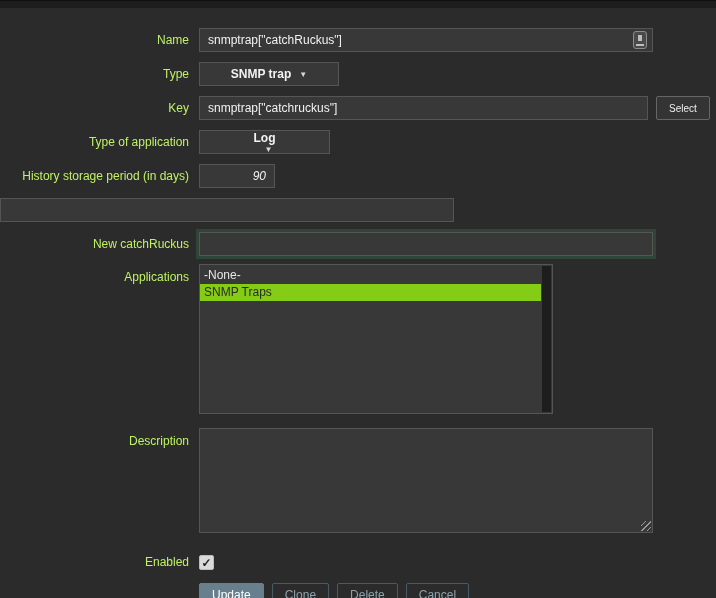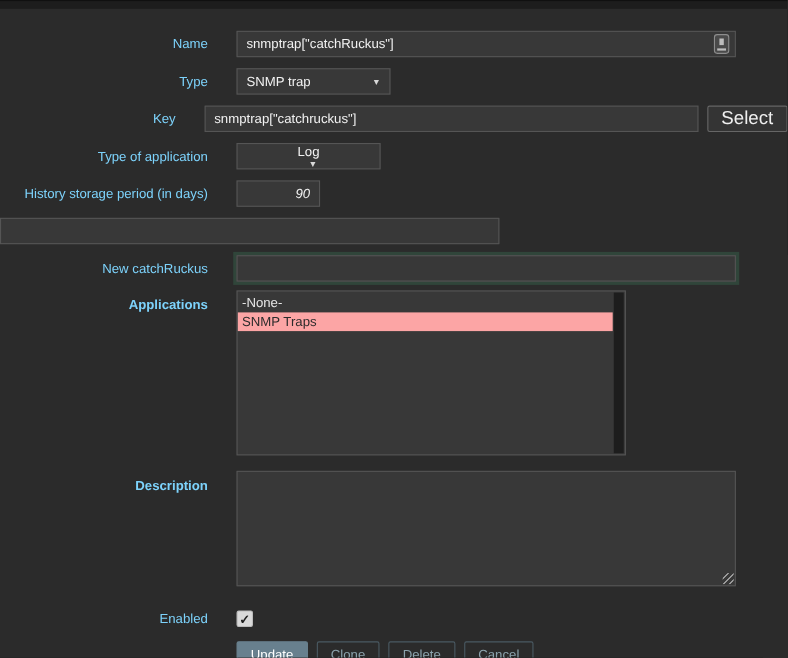--- a/index.html
+++ b/index.html
@@ -15,27 +15,27 @@
   }
   .top-strip {
     height:8px; width:100%;
     background:#1d1d1d;
     border-top:1px solid #101010;
   }
   .form { padding-top:10px; }
   .row { display:flex; align-items:center; margin-top:10px; }
   .row.align-top { align-items:flex-start; }
   .label {
-    width:189px; margin-right:26px;
+    width:189px; margin-right:10px;
     text-align:right;
-    color:#7dd3fc;
+    color:#bef264;
     line-height:24px;
     white-space:nowrap;
   }
-  .row.align-top .label { line-height:16px; padding-top:5px;font-weight:bold; }
+  .row.align-top .label { line-height:16px; padding-top:5px; }
 
   .field-wrap { position:relative; display:flex; align-items:center; }
 
   input.text, .fake-select, textarea.desc, .listbox {
     background:#383838;
     border:1px solid #555555;
     color:#f2f2f2;
     font-family:"Liberation Sans", sans-serif;
     font-size:12px;
     outline:none;
@@ -55,57 +55,57 @@
     content:""; position:absolute; left:4px; top:3px;
     width:4px; height:6px; background:#bdbdbd;
   }
   .autofill-icon::after {
     content:""; position:absolute; left:2px; bottom:2px;
     width:8px; height:2px; background:#bdbdbd;
   }
 
   .fake-select {
     height:24px; display:flex; align-items:center;
-    justify-content:space-between;
-    padding:0 8px; cursor:default;
+    justify-content:center;
+    padding:0 8px; cursor:default;font-weight:bold;
   }
   .sel-type { width:140px; }
   .sel-info { width:131px;flex-direction:column; }
   .sel-arrow { font-size:8px; color:#d8d8d8; margin-left:8px; }
 
   .num-input { width:76px; text-align:right;font-style:italic; }
 
   .focus-green {
     border-color:#707070;
     box-shadow:0 0 0 3px #30453a;
   }
 
   .select-btn {
     height:24px; margin-left:8px; padding:0 12px;
     background:#343434; border:1px solid #666666; border-radius:2px;
-    color:#efefef; font-size:17px;
+    color:#efefef; font-size:10px;
     font-family:"Liberation Sans", sans-serif;
     cursor:pointer;
   }
 
   .listbox {
     position:relative;
     width:354px; height:150px;
     padding:2px 0 0 0;
     overflow:hidden;
   }
   .list-opt {
     height:17px; line-height:17px;
     padding-left:4px;
     margin-right:11px;
     color:#e6e6e6;
     white-space:nowrap;
     cursor:default;
   }
-  .list-opt.selected { background:#fca5a5; color:#2b2b2b; }
+  .list-opt.selected { background:#84cc16; color:#2b2b2b; }
   .list-scroll-track {
     position:absolute; top:1px; right:1px; bottom:1px;
     width:9px; background:#1d1d1d;
   }
 
   textarea.desc {
     width:454px; height:105px;
     padding:4px 6px;
     resize:none;
   }

